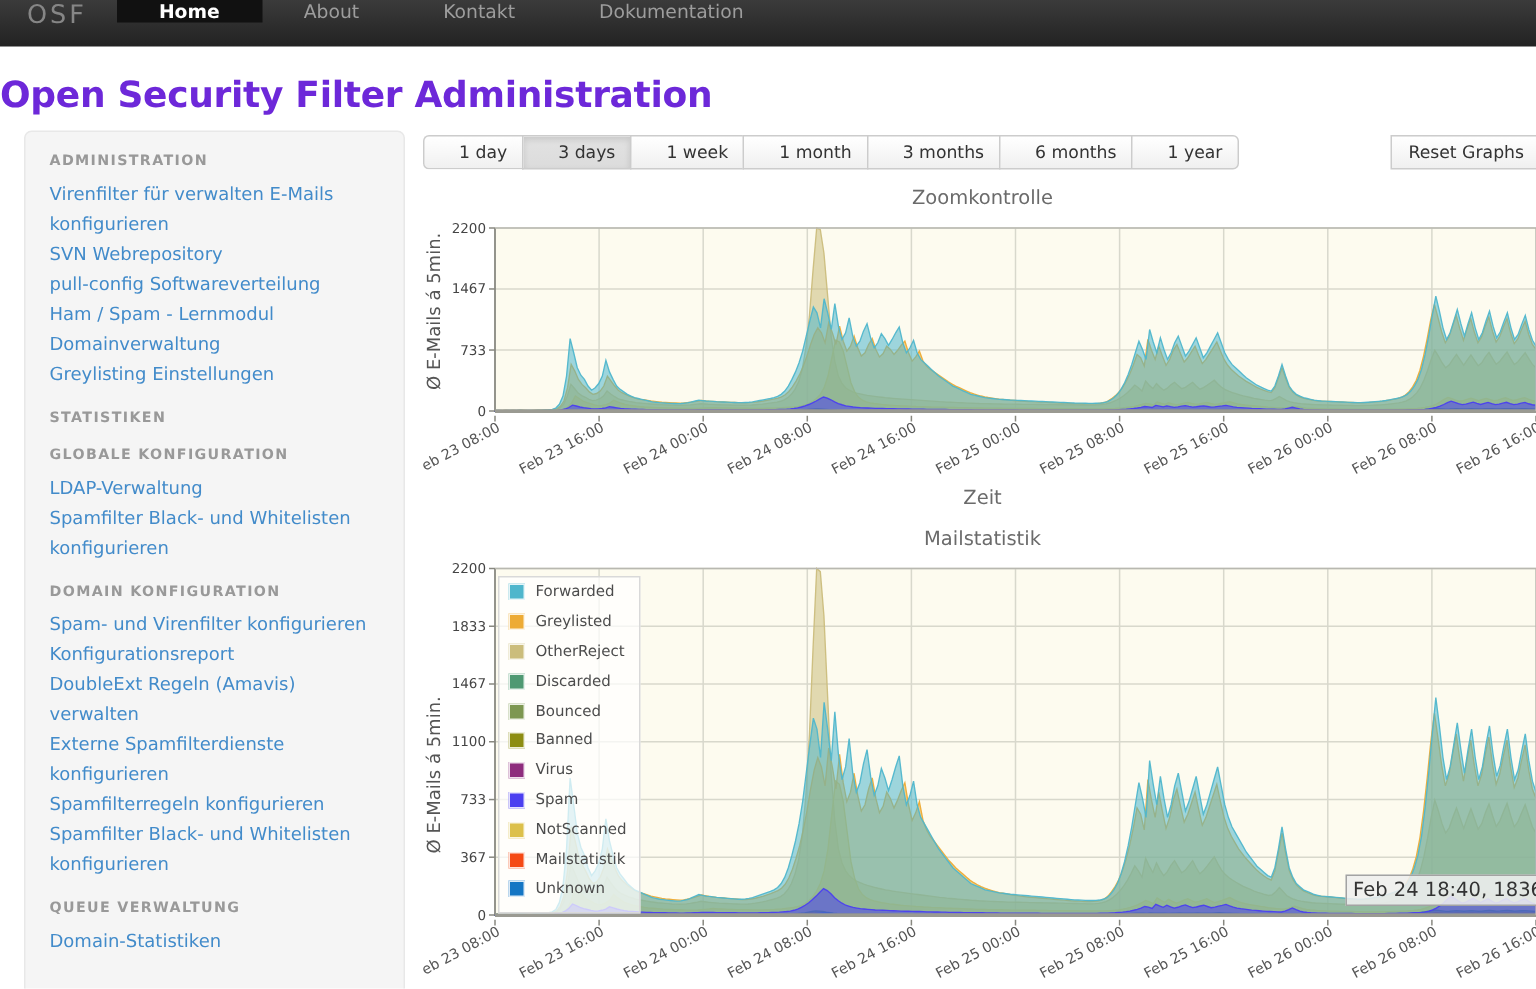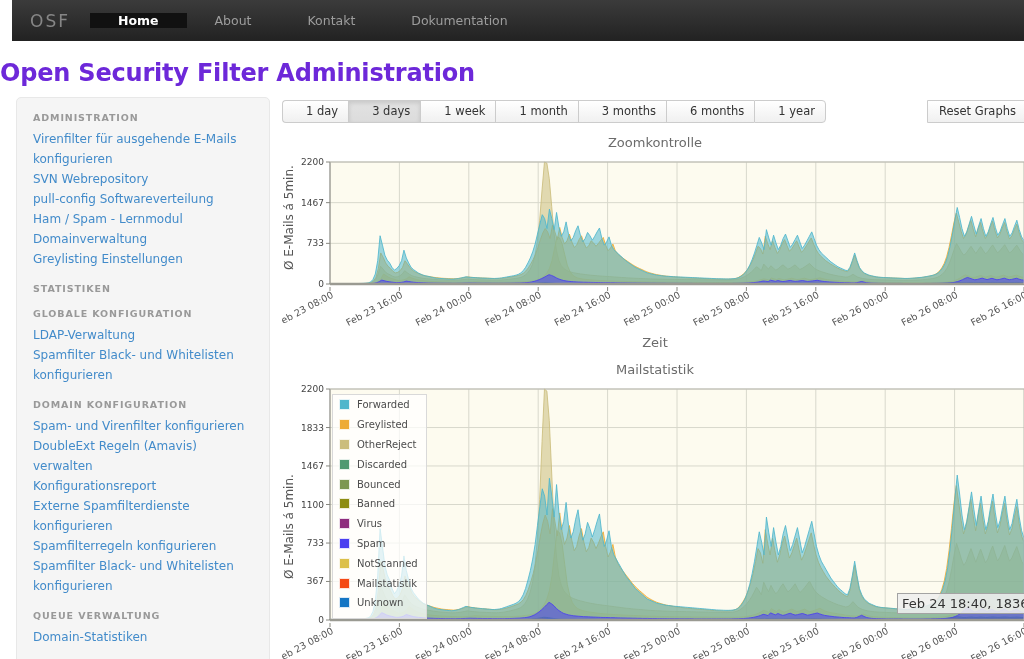--- a/index.html
+++ b/index.html
@@ -6,26 +6,25 @@
   html, body {
     margin: 0; padding: 0;
     width: 1024px; height: 659px;
     background: #ffffff;
     font-family: "DejaVu Sans", sans-serif;
     overflow: hidden;
   }
 
   
   .navbar {
-    height: 41px;
+    height: 31px;
     background: linear-gradient(to bottom, #3b3b3b 0%, #222222 100%);
     display: flex;
-    align-items: center;
+    align-items: flex-start;
     font-size: 12.5px;
-    margin-left: 12px;
   }
   .brand {
     color: #868686;
     font-size: 17px;
     letter-spacing: 2px;
     padding: 0 20px 0 18px;
     display: flex; align-items: center;
     text-decoration: none;
     font-weight: 400;
   }
@@ -204,34 +203,34 @@
   <a class="nav-item" href="#">Kontakt</a>
   <a class="nav-item" href="#">Dokumentation</a>
 </div>
 
 <h1 class="page-title">Open Security Filter Administration</h1>
 
 <div class="layout">
 
   <nav class="sidebar" id="sidebar">
       <div class="side-head">ADMINISTRATION</div>
-      <a class="side-link" href="#">Virenfilter für ausgehende E-Mails konfigurieren</a>
+      <a class="side-link" href="#">Virenfilter für verwalten E-Mails konfigurieren</a>
       <a class="side-link" href="#">SVN Webrepository</a>
       <a class="side-link" href="#">pull-config Softwareverteilung</a>
       <a class="side-link" href="#">Ham / Spam - Lernmodul</a>
       <a class="side-link" href="#">Domainverwaltung</a>
       <a class="side-link" href="#">Greylisting Einstellungen</a>
       <div class="side-head">STATISTIKEN</div>
       <div class="side-head">GLOBALE KONFIGURATION</div>
       <a class="side-link" href="#">LDAP-Verwaltung</a>
       <a class="side-link" href="#">Spamfilter Black- und Whitelisten konfigurieren</a>
       <div class="side-head">DOMAIN KONFIGURATION</div>
       <a class="side-link" href="#">Spam- und Virenfilter konfigurieren</a>
+      <a class="side-link" href="#">Konfigurationsreport</a>
       <a class="side-link" href="#">DoubleExt Regeln (Amavis) verwalten</a>
-      <a class="side-link" href="#">Konfigurationsreport</a>
       <a class="side-link" href="#">Externe Spamfilterdienste konfigurieren</a>
       <a class="side-link" href="#">Spamfilterregeln konfigurieren</a>
       <a class="side-link" href="#">Spamfilter Black- und Whitelisten konfigurieren</a>
       <div class="side-head">QUEUE VERWALTUNG</div>
       <a class="side-link" href="#">Domain-Statistiken</a>
     </nav>
 
   <div class="content">
 
     <div class="toolbar">

